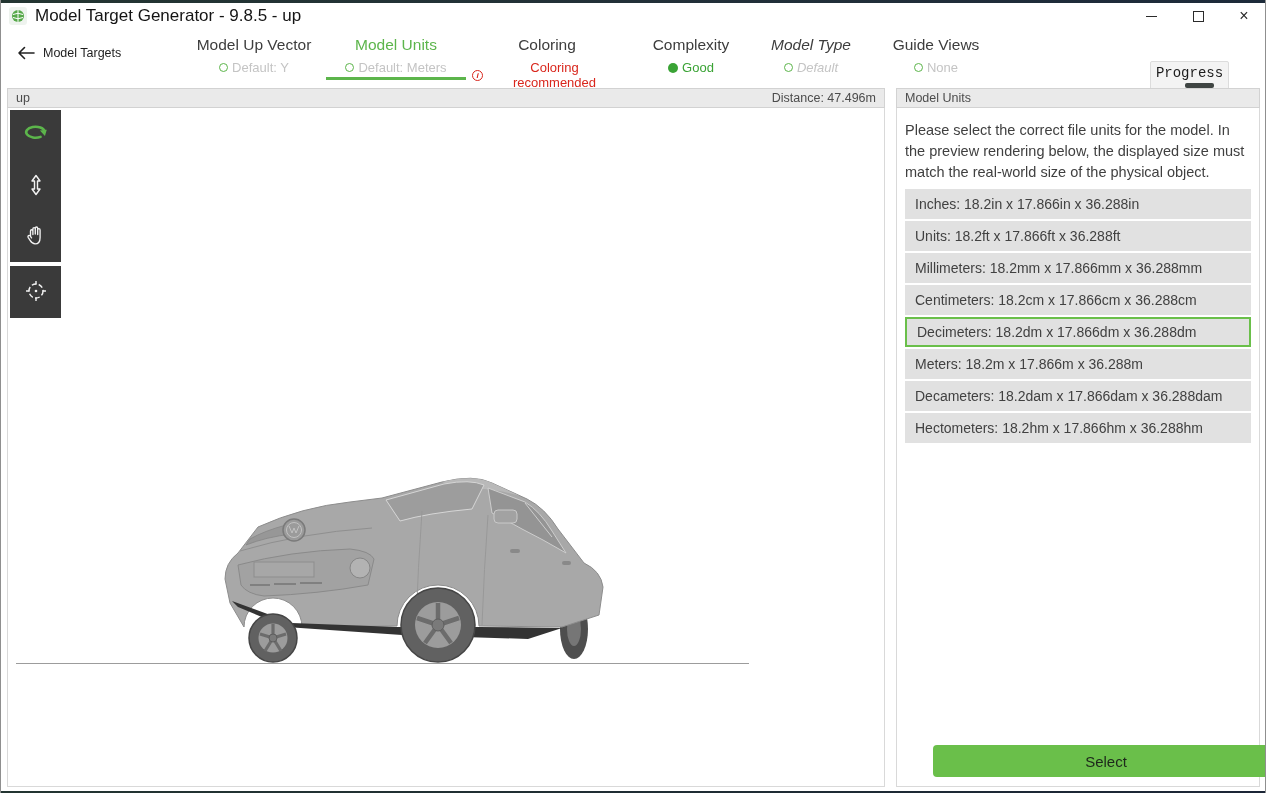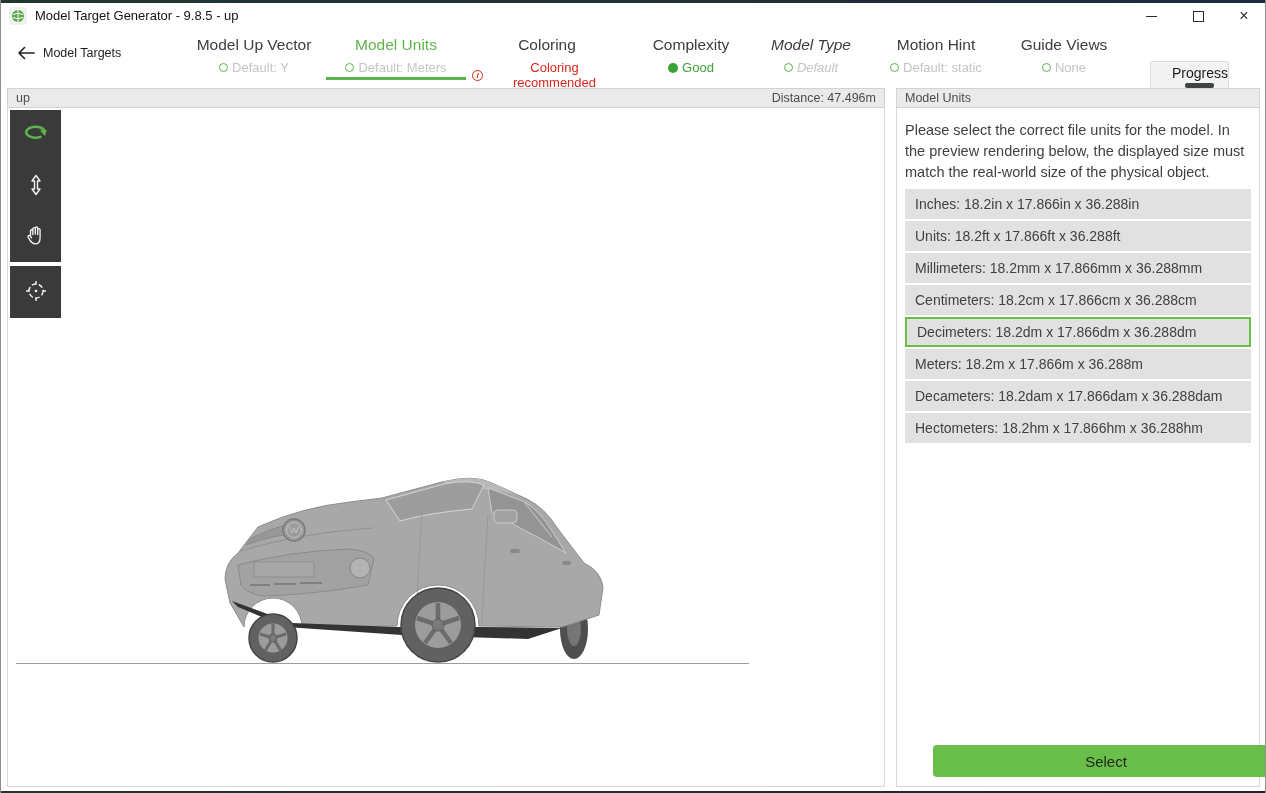--- a/index.html
+++ b/index.html
@@ -20,21 +20,21 @@
   .edge-top{position:absolute;left:0;top:0;width:100%;height:3px;
     background:linear-gradient(90deg,#233531,#223038,#1d2a3a);}
   .edge-bottom{position:absolute;left:0;bottom:0;width:100%;height:2px;
     background:linear-gradient(90deg,#233531,#1b2536);}
 
   
   .titlebar{position:absolute;left:0;top:3px;width:100%;height:26px;background:#fff;}
   .app-icon{position:absolute;left:8px;top:4px;width:18px;height:18px;border-radius:3px;
     background:#eef3ee;display:flex;align-items:center;justify-content:center;}
   .win-title{position:absolute;left:34px;top:0;height:26px;line-height:26px;
-    font-size:13px;color:#141414;}
+    font-size:17px;color:#141414;}
   .win-btn{position:absolute;top:0;width:30px;height:26px;border:none;background:transparent;
     display:flex;align-items:center;justify-content:center;cursor:default;}
   .win-btn.min{left:1135px;} .win-btn.max{left:1182px;} .win-btn.close{left:1228px;}
   .glyph-min{display:block;width:11px;height:0;border-top:1.6px solid #2b2b2b;}
   .glyph-max{display:block;width:11px;height:11px;border:1.4px solid #2b2b2b;}
   .glyph-close{font-size:16px;color:#2b2b2b;line-height:1;}
 
   
   .nav{position:absolute;left:0;top:29px;width:100%;height:51px;background:#fff;}
   .back-btn{position:absolute;left:16px;top:9px;height:30px;display:flex;align-items:center;gap:8px;}
@@ -52,21 +52,21 @@
   .tab-status{display:flex;align-items:center;justify-content:center;gap:4px;margin-top:6px;}
   .st-ic{display:inline-block;flex:none;}
   .st-radio{width:9px;height:9px;border:1.6px solid var(--green);border-radius:50%;}
   .st-dot{width:10px;height:10px;background:#3aa335;border-radius:50%;}
   .st-info{width:11px;height:11px;border:1.2px solid var(--red);color:var(--red);
     border-radius:50%;font-size:8px;line-height:10px;text-align:center;font-style:italic;font-weight:bold;}
   .status-text{font-size:13px;}
   .status-default{color:#c4c4c4;} .status-good{color:#3aa335;} .status-warn{color:var(--red);}
 
   .progress-widget{position:absolute;left:1149px;top:32px;width:79px;height:46px;
-    background:#f3f3f3;border:1px solid #dcdcdc;border-radius:2px;padding-top:3px;text-align:right;}
+    background:#f3f3f3;border:1px solid #dcdcdc;border-radius:2px;padding-top:3px;text-align:center;font-family:Liberation Mono, monospace;}
   .progress-title{font-size:14px;color:#1c1c1c;display:block;}
   .progress-row{display:flex;align-items:center;justify-content:center;gap:4px;margin-top:2px;}
   .progress-level{font-size:9px;color:#1c1c1c;}
   .pbars{display:flex;flex-direction:column;gap:2px;}
   .pbar{width:29px;height:4.6px;border-radius:2px;background:var(--bar-dark);}
   .pbar.red{background:var(--bar-red);}
 
   
   .vp-header{position:absolute;left:6px;top:88px;width:878px;height:20px;background:#eaeaea;
     border:1px solid #d2d2d2;display:flex;align-items:center;justify-content:space-between;
@@ -160,27 +160,20 @@
           </span>
         </div>
         <div class="tab">
           <span class="tab-label">Model Type</span>
           <span class="tab-status">
             <span class="st-ic st-radio"></span>
             <span class="status-text status-default">Default</span>
           </span>
         </div>
         <div class="tab">
-          <span class="tab-label">Motion Hint</span>
-          <span class="tab-status">
-            <span class="st-ic st-radio"></span>
-            <span class="status-text status-default">Default: static</span>
-          </span>
-        </div>
-        <div class="tab">
           <span class="tab-label">Guide Views</span>
           <span class="tab-status">
             <span class="st-ic st-radio"></span>
             <span class="status-text status-default">None</span>
           </span>
         </div>
       </div>
     <div class="progress-widget">
       <span class="progress-title">Progress</span>
       <span class="progress-row">

